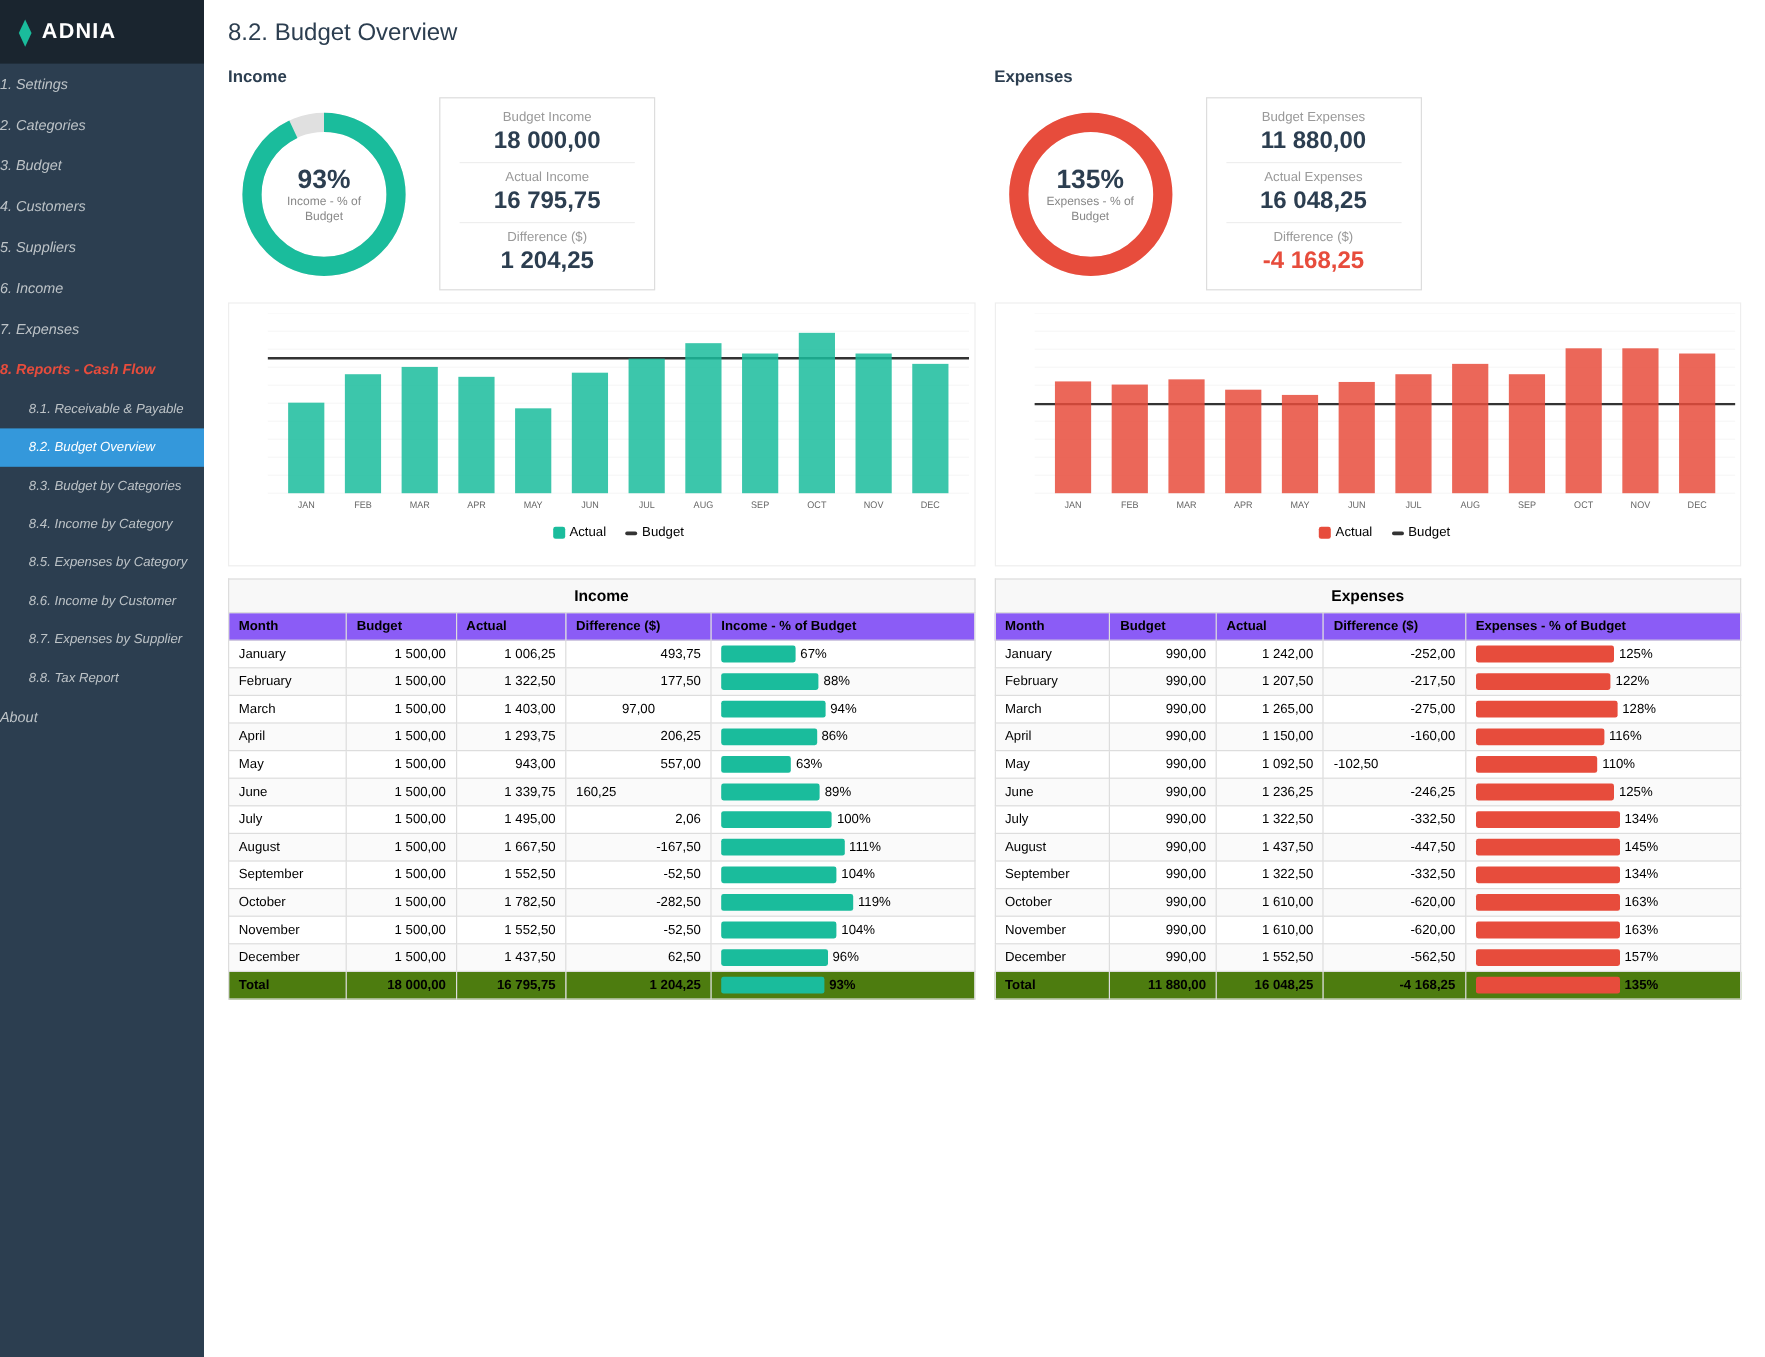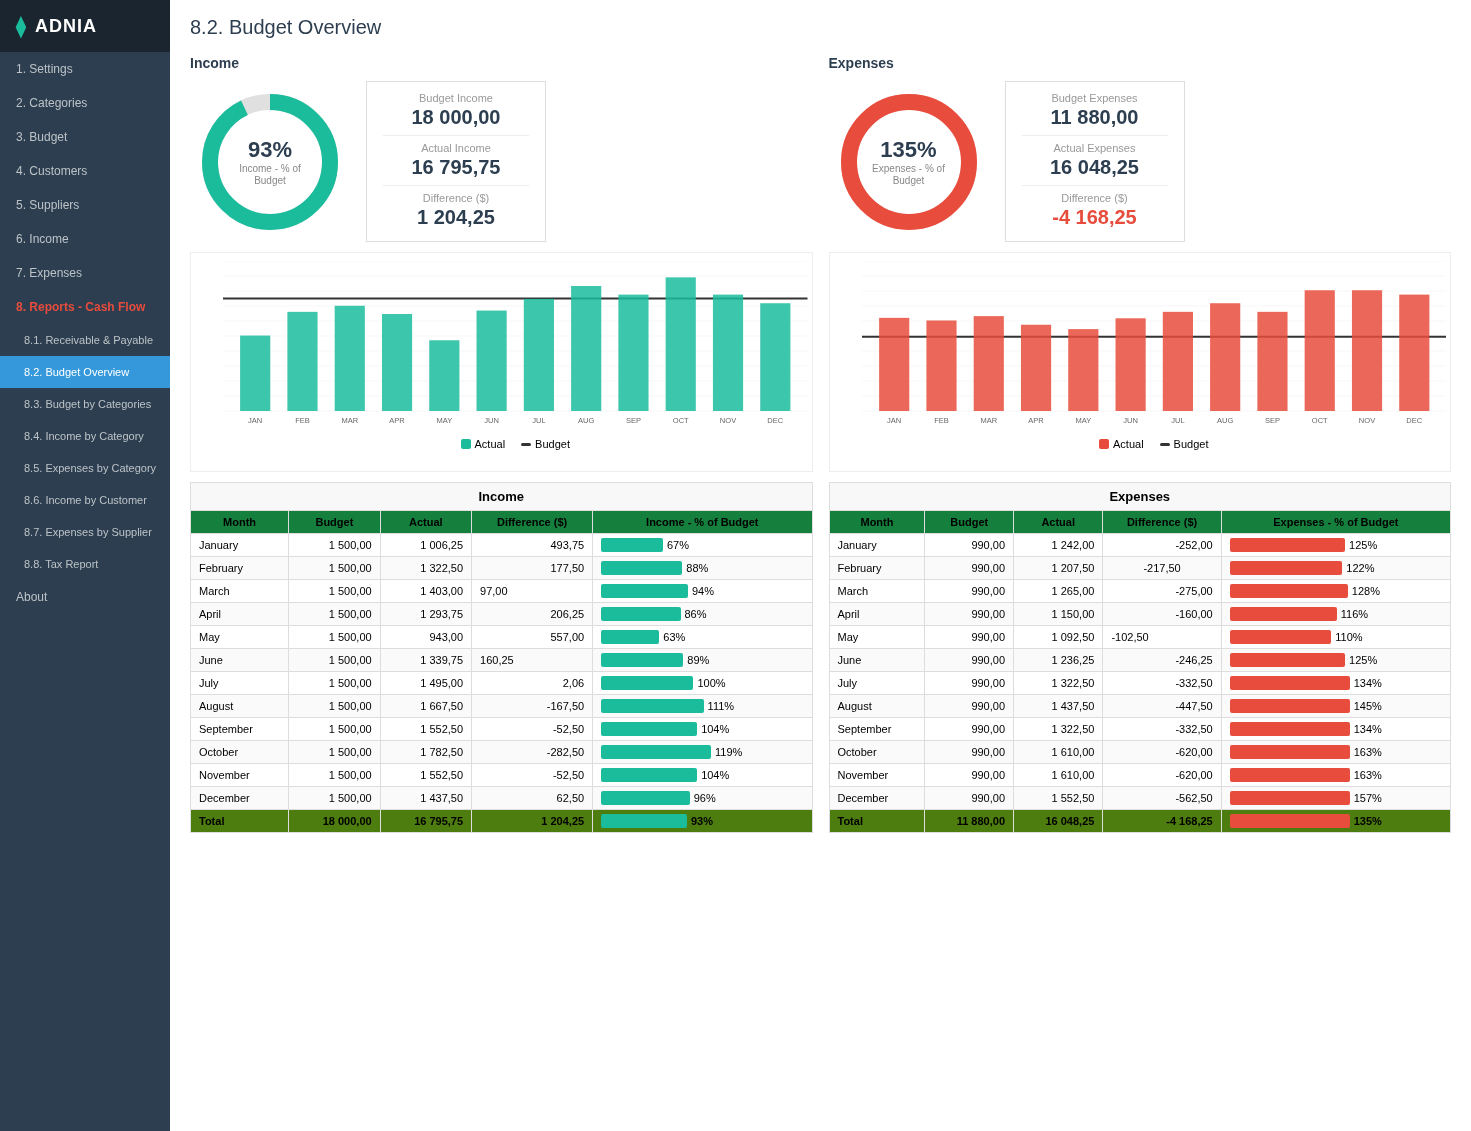--- a/index.html
+++ b/index.html
@@ -24,25 +24,26 @@
       color: white;
       font-size: 18px;
       font-weight: bold;
       letter-spacing: 1px;
     }
     .logo-icon {
       font-size: 20px;
       color: #1abc9c;
     }
     .sidebar-item {
-      padding: 10px 16px;
+      padding: 10px 0;
       cursor: pointer;
       font-size: 12px;
       color: #bdc3c7;
       white-space: nowrap;
+      font-style: italic;
     }
     .sidebar-item.active { background: #1abc9c; color: white; }
     .sidebar-item.section-header { color: #e74c3c; font-weight: 600; }
     .sidebar-item.sub-item { padding-left: 24px; font-size: 11px; }
     .sidebar-item.sub-item.active { background: #3498db; color: white; }
 
     
     #main {
       flex: 1;
       background: #fff;
@@ -170,24 +171,24 @@
     }
     .data-table caption {
       font-weight: bold;
       font-size: 13px;
       padding: 6px;
       background: #f8f8f8;
       border: 1px solid #ddd;
       border-bottom: none;
     }
     .data-table th {
-      background: #15803d;
+      background: #8b5cf6;
       border: 1px solid #ddd;
       padding: 5px 8px;
-      text-align: center;
+      text-align: left;
       font-weight: 600;
     }
     .data-table td {
       border: 1px solid #ddd;
       padding: 4px 8px;
     }
     .data-table tr:nth-child(even) td { background: #fafafa; }
     .data-table tr.total-row td {
       font-weight: bold;
       background: #4d7c0f;
@@ -370,21 +371,21 @@
         <div class="bar-cell">
           <div class="bar-fill bar-teal" style="width:81.23076923076924px"></div>
           <span class="pct-label">88%</span>
         </div>
       </td>
     </tr>
             <tr>
       <td>March</td>
       <td style="text-align:right">1 500,00</td>
       <td style="text-align:right">1 403,00</td>
-      <td style="text-align:left">97,00</td>
+      <td style="text-align:center">97,00</td>
       <td>
         <div class="bar-cell">
           <div class="bar-fill bar-teal" style="width:86.76923076923077px"></div>
           <span class="pct-label">94%</span>
         </div>
       </td>
     </tr>
             <tr>
       <td>April</td>
       <td style="text-align:right">1 500,00</td>
@@ -620,21 +621,21 @@
         <div class="bar-cell">
           <div class="bar-fill bar-red" style="width:115.38461538461539px"></div>
           <span class="pct-label">125%</span>
         </div>
       </td>
     </tr>
             <tr>
       <td>February</td>
       <td style="text-align:right">990,00</td>
       <td style="text-align:right">1 207,50</td>
-      <td style="text-align:center">-217,50</td>
+      <td style="text-align:right">-217,50</td>
       <td>
         <div class="bar-cell">
           <div class="bar-fill bar-red" style="width:112.61538461538461px"></div>
           <span class="pct-label">122%</span>
         </div>
       </td>
     </tr>
             <tr>
       <td>March</td>
       <td style="text-align:right">990,00</td>

